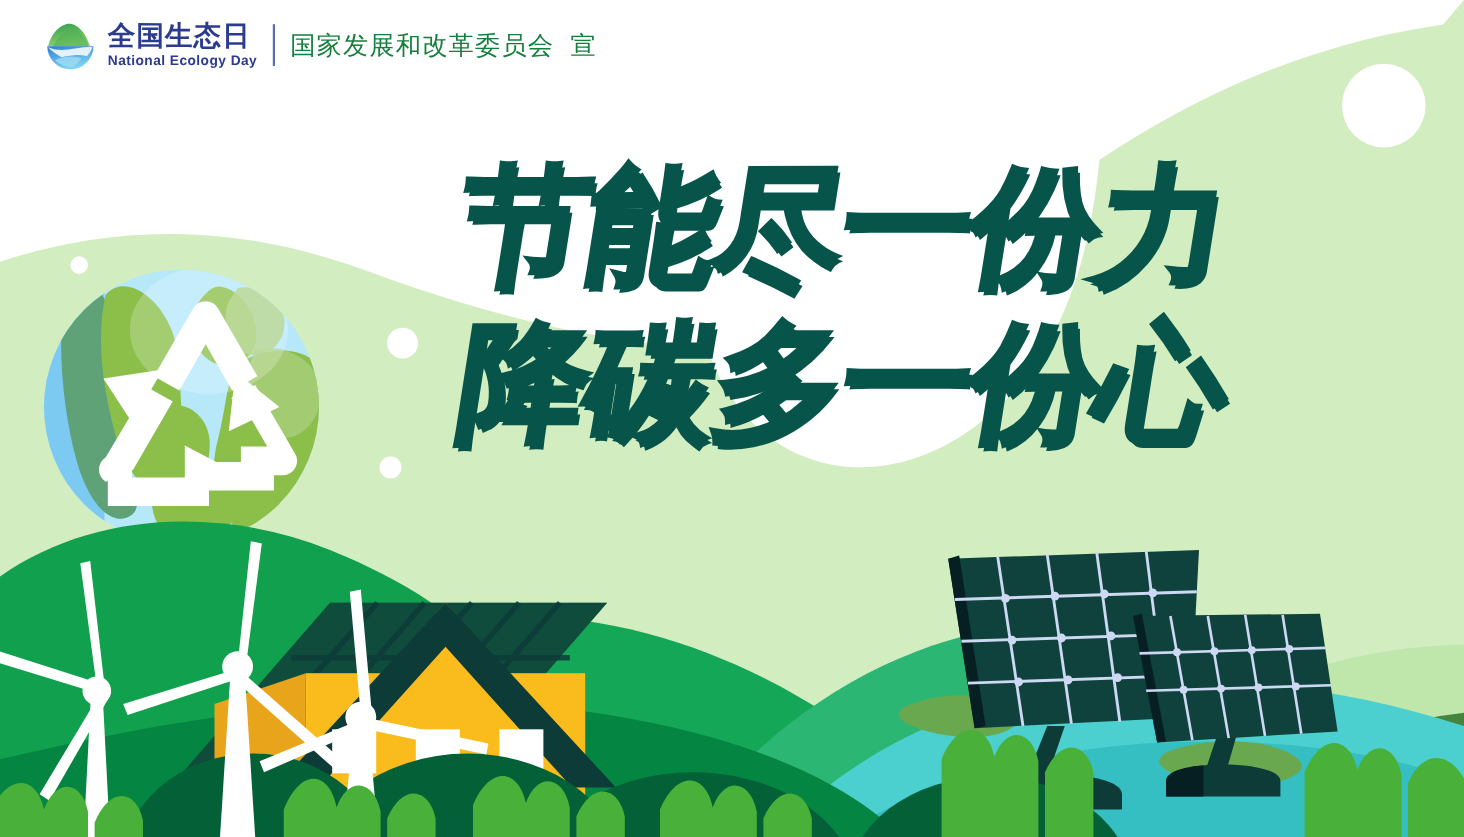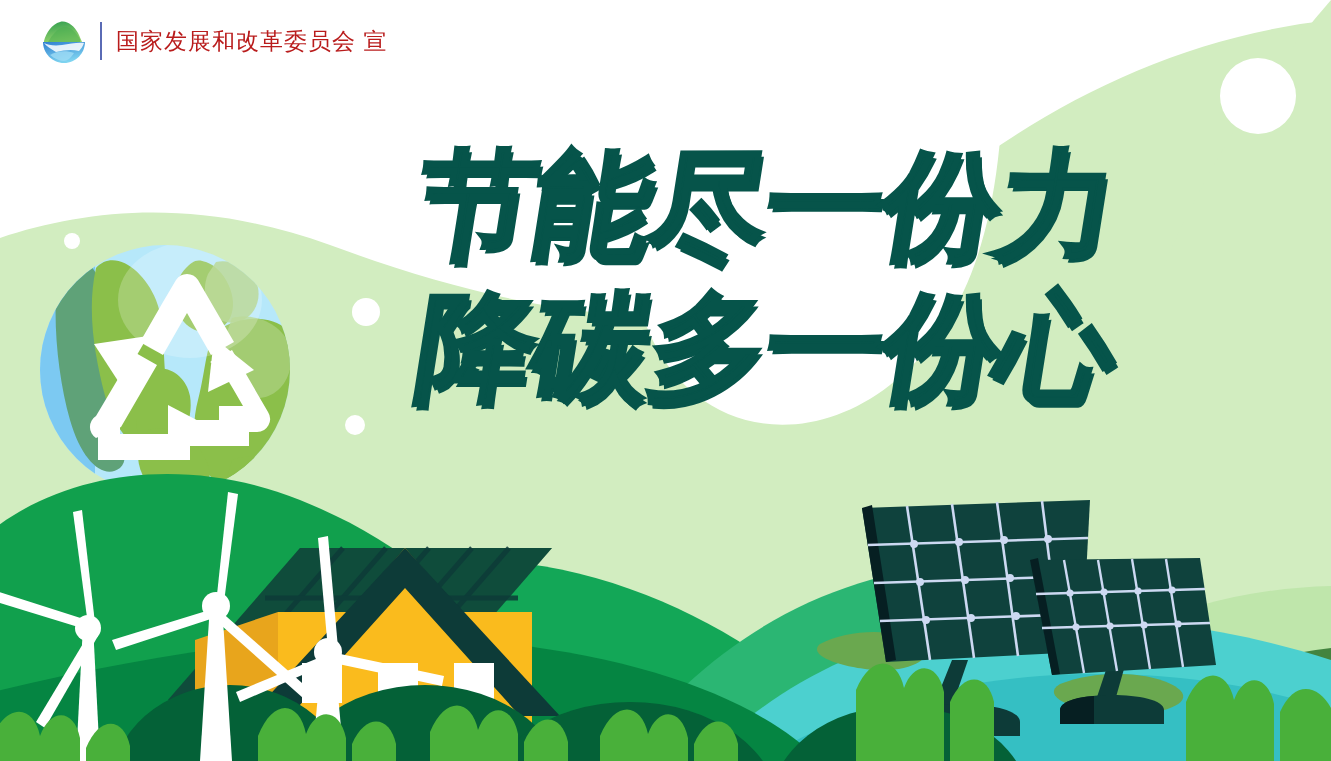--- a/index.html
+++ b/index.html
@@ -21,22 +21,22 @@
   .logo-cn{
     font-size:25px;font-weight:700;color:#2c3b90;letter-spacing:1px;
     font-family:"Liberation Sans","DejaVu Sans",sans-serif;white-space:nowrap;
   }
   .logo-en{
     font-size:12.5px;font-weight:600;color:#2c3b90;letter-spacing:.4px;
     margin-top:3px;white-space:nowrap;
   }
   .divider{width:2px;height:38px;background:#5a6bb5;margin:0 14px 0 2px;}
   .agency{
-    font-size:23px;color:#b91c1c;letter-spacing:1px;white-space:nowrap;
-    font-family:Liberation Sans, sans-serif;
+    font-size:23px;color:#15803d;letter-spacing:1px;white-space:nowrap;
+    font-family:Liberation Mono, monospace;
   }
 
   
   .headline{
     position:absolute;left:418px;top:138px;z-index:35;
     display:flex;flex-direction:column;
   }
   .hl-line{
     font-size:118px;line-height:134px;font-weight:700;color:#06544a;
     letter-spacing:-2px;white-space:nowrap;
@@ -308,20 +308,24 @@
                  L6,27 Z" fill="url(#emblemGreen)"></path>
         <path d="M10,27 C14,20 20,13 26,12 C32,11 38,17 42,24 L42,28 L10,28 Z" fill="#4caf50" opacity=".55"></path>
         <path d="M5,27 C5,38 14,48 26,48 C38,48 47,38 47,27 L5,27 Z" fill="url(#emblemBlue)"></path>
         <path d="M6,28 C10,30 16,31 24,30 C32,29 40,27 46,28
                  C45,31 43,34 41,36 C34,34 26,35 18,37 C13,34 8,31 6,28 Z" fill="#ffffff" opacity=".85"></path>
         <path d="M12,40 C18,36 28,35 36,38 C33,43 29,46 26,46
                  C22,46 17,44 12,40 Z" fill="#9fdcf5" opacity=".8"></path>
       </g>
     </svg>
 
+    <div class="logo-text">
+      <div class="logo-cn">全国生态日</div>
+      <div class="logo-en">National Ecology Day</div>
+    </div>
 
     <div class="divider"></div>
 
     <div class="agency">国家发展和改革委员会 宣</div>
   </div>
 
   <div class="headline">
     <div class="hl-line">节能尽一份力</div>
     <div class="hl-line hl-line-2">降碳多一份心</div>
   </div>

